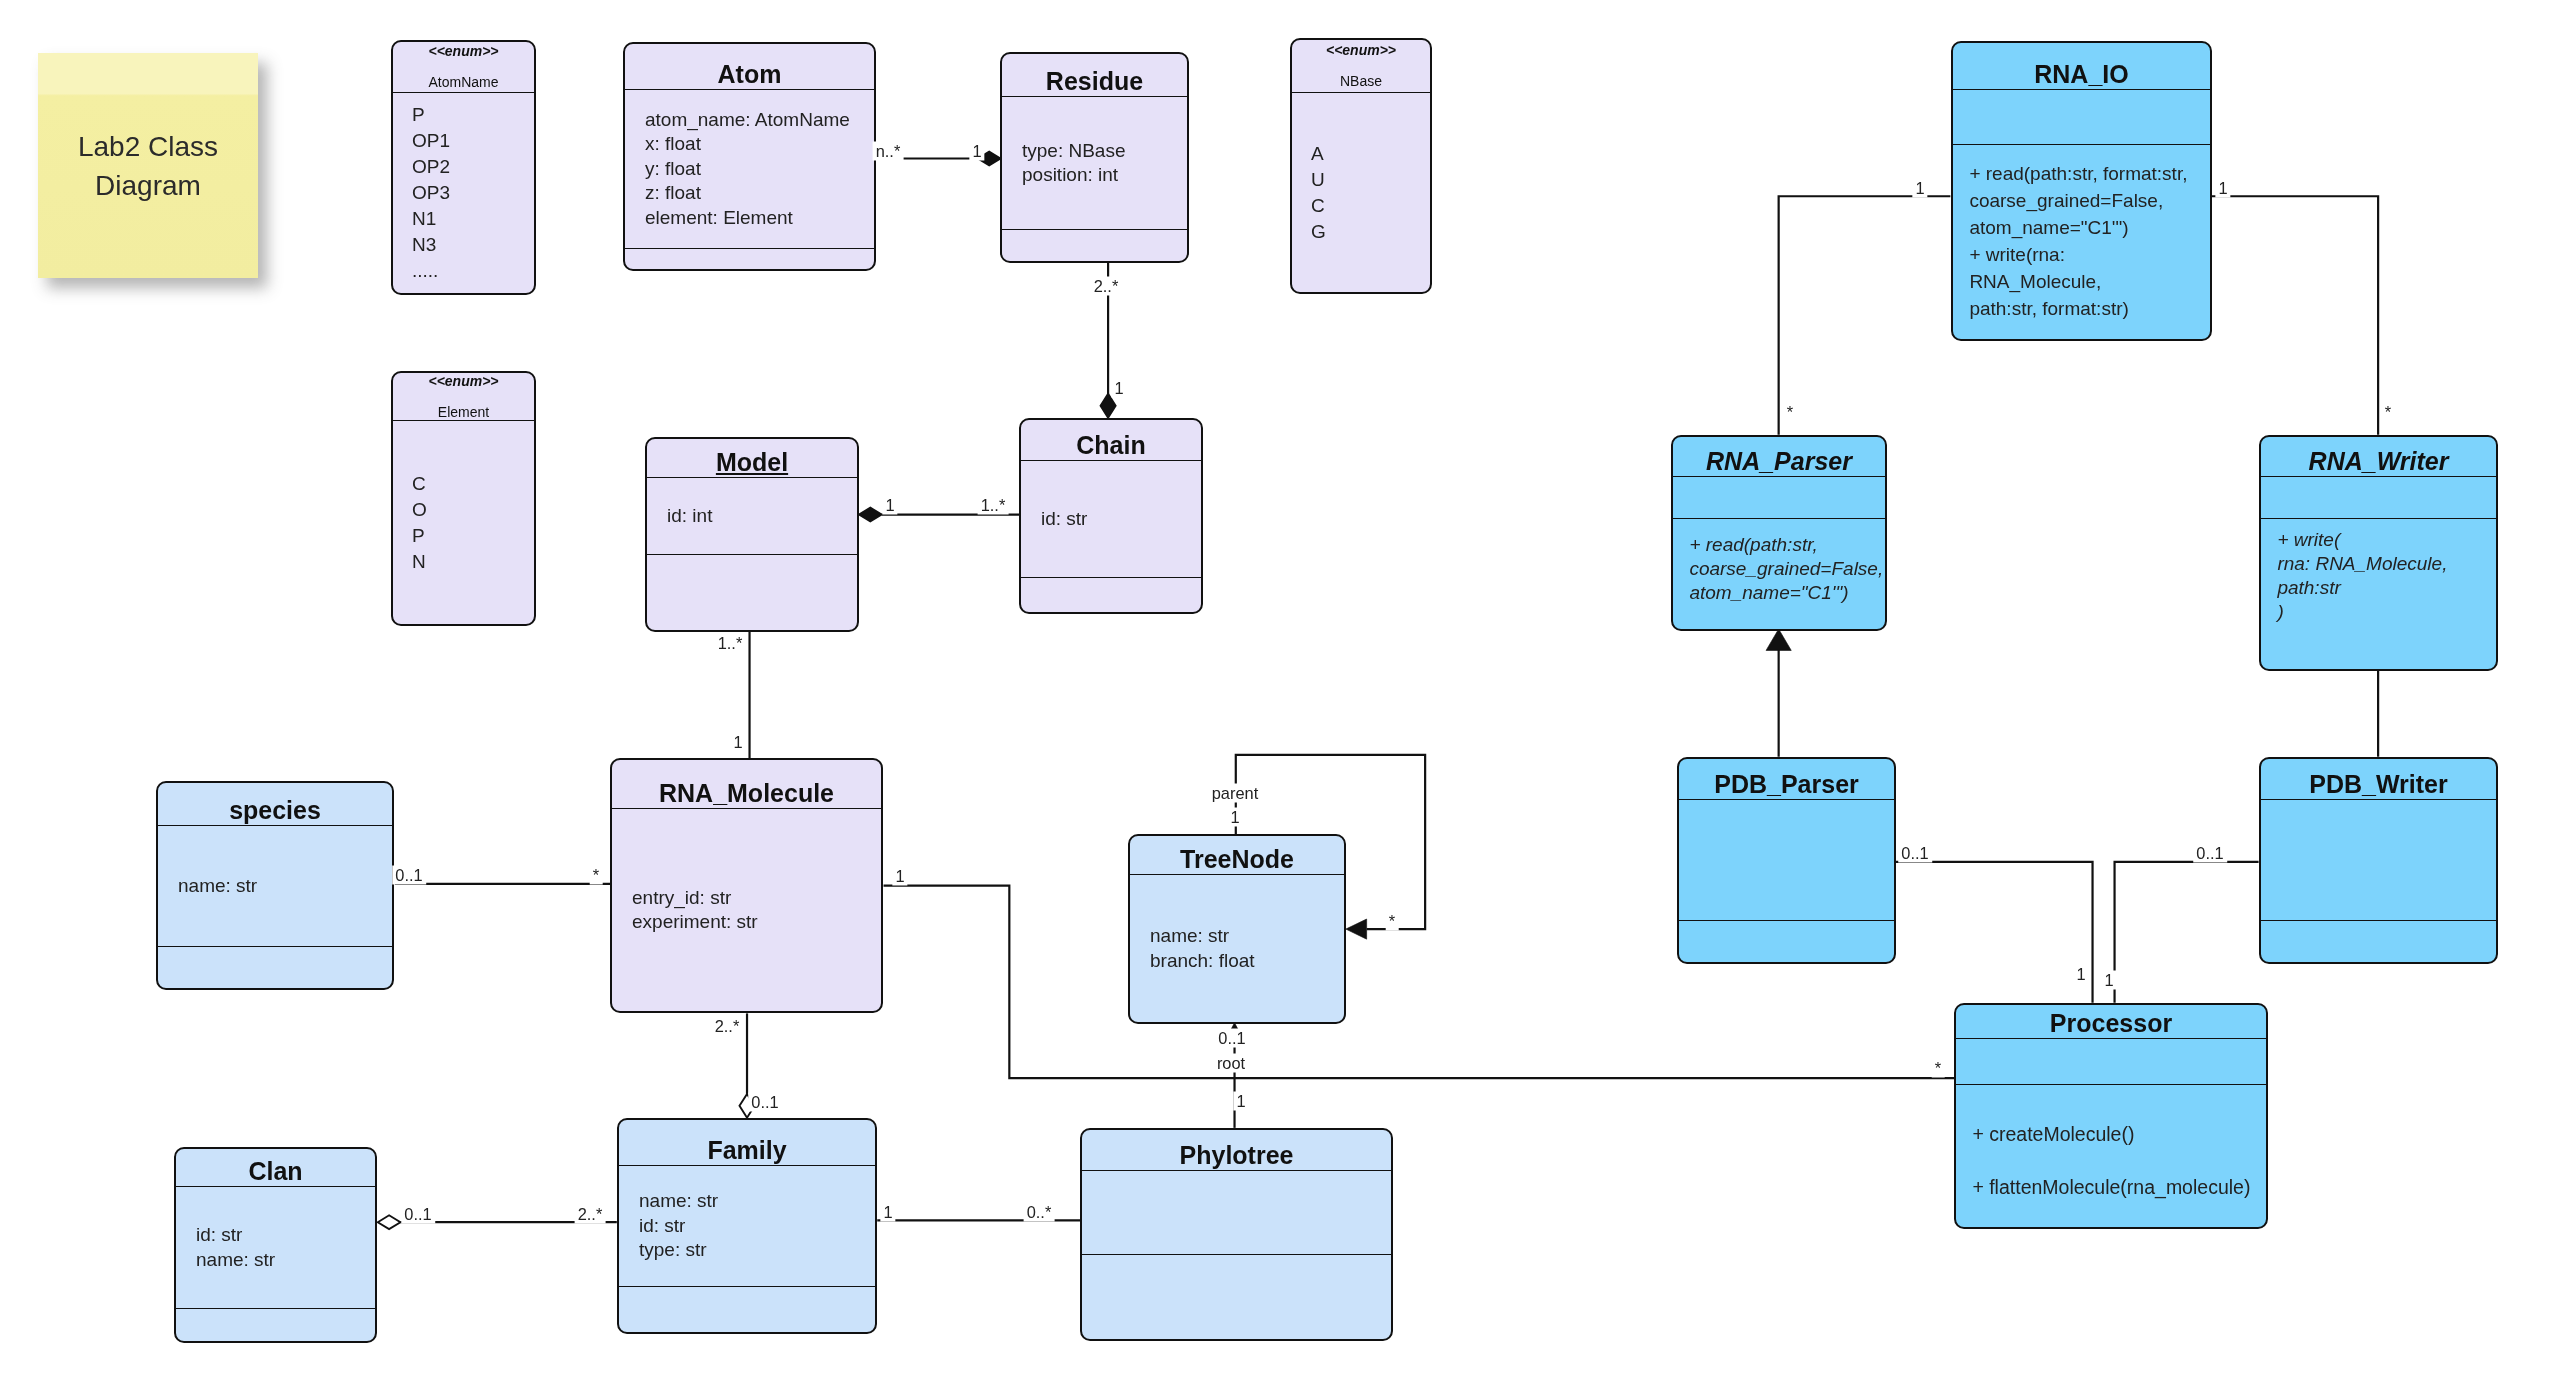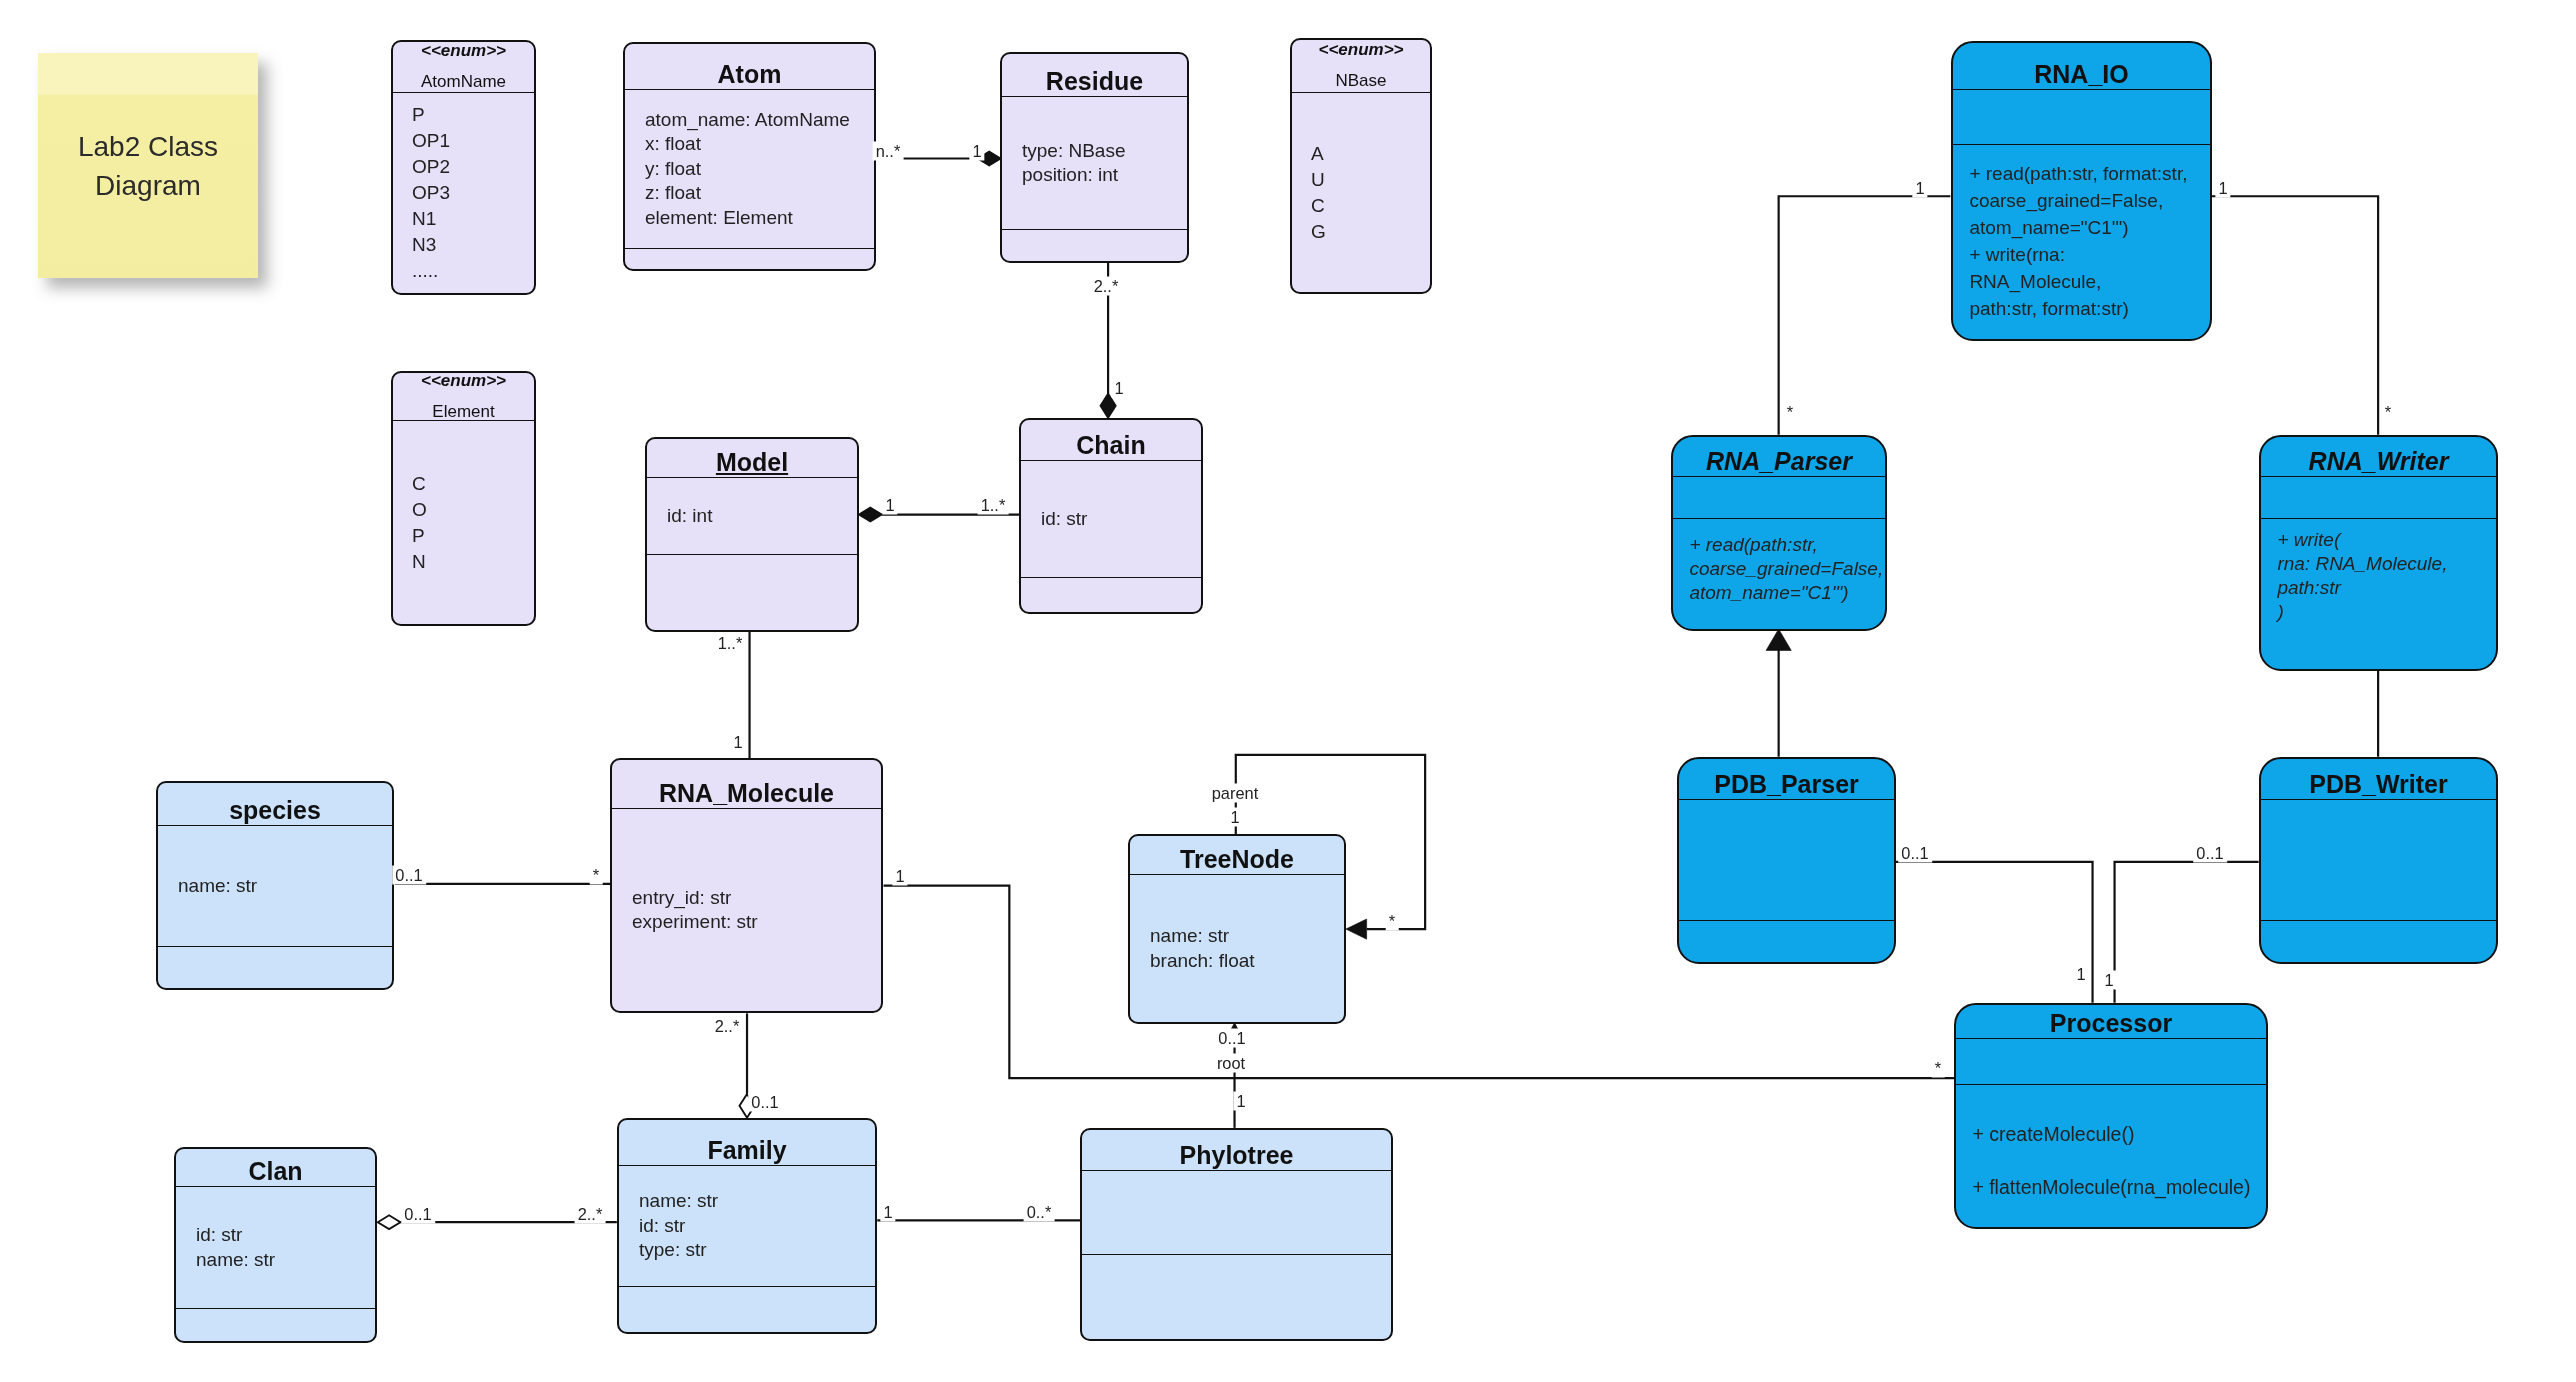--- a/index.html
+++ b/index.html
@@ -7,28 +7,28 @@
           font-family:"Liberation Sans","DejaVu Sans",sans-serif;color:#111;}
   svg.wires{position:absolute;left:0;top:0;width:2576px;height:1382px;}
   svg.wires polyline, svg.wires line{fill:none;stroke:#111;stroke-width:3.5px;}
   svg.wires .dia-solid{fill:#111;stroke:#111;stroke-width:3px;}
   svg.wires .dia-hollow{fill:#ffffff;stroke:#111;stroke-width:3px;}
   svg.wires .arr-solid{fill:#111;stroke:#111;}
   .uml{position:absolute;display:flex;flex-direction:column;border:2.2px solid #111;
        border-radius:10px;box-sizing:border-box;overflow:hidden;}
   .purple{background:#E6E1F8;}
   .blue{background:#CBE2FA;}
-  .yellow{background:#0ea5e9;border-radius:22px;}
+  .yellow{background:#7dd3fc;}
   .cmp{box-sizing:border-box;flex:0 0 auto;}
   .cmp + .cmp{border-top:1.9px solid #111;}
   .grow{flex:1 1 auto;}
   .title{display:flex;align-items:flex-end;justify-content:center;font-weight:bold;font-size:25px;}
   .title.abs{font-style:italic;}
   .enumhead{display:flex;flex-direction:column;align-items:center;justify-content:center;
-            font-size:17px;line-height:22.7px;gap:8px;}
+            font-size:14px;line-height:22.7px;gap:8px;}
   .enumhead .st{font-weight:bold;font-style:italic;}
   .enumhead .en{}
   .attrs{display:flex;flex-direction:column;justify-content:center;
          font-size:19px;line-height:24.5px;padding-left:20px;color:#222;}
   .vals{display:flex;flex-direction:column;justify-content:center;
         font-size:19px;line-height:26px;padding-left:19px;color:#222;}
   .meths{display:flex;flex-direction:column;font-size:19px;color:#222;padding-left:16.4px;}
   .meths.italic{font-style:italic;}
   .ml{position:absolute;transform:translate(-50%,-50%);font-size:16.4px;color:#222;
       background:#ffffff;padding:0 3.1px;white-space:nowrap;line-height:19px;}

